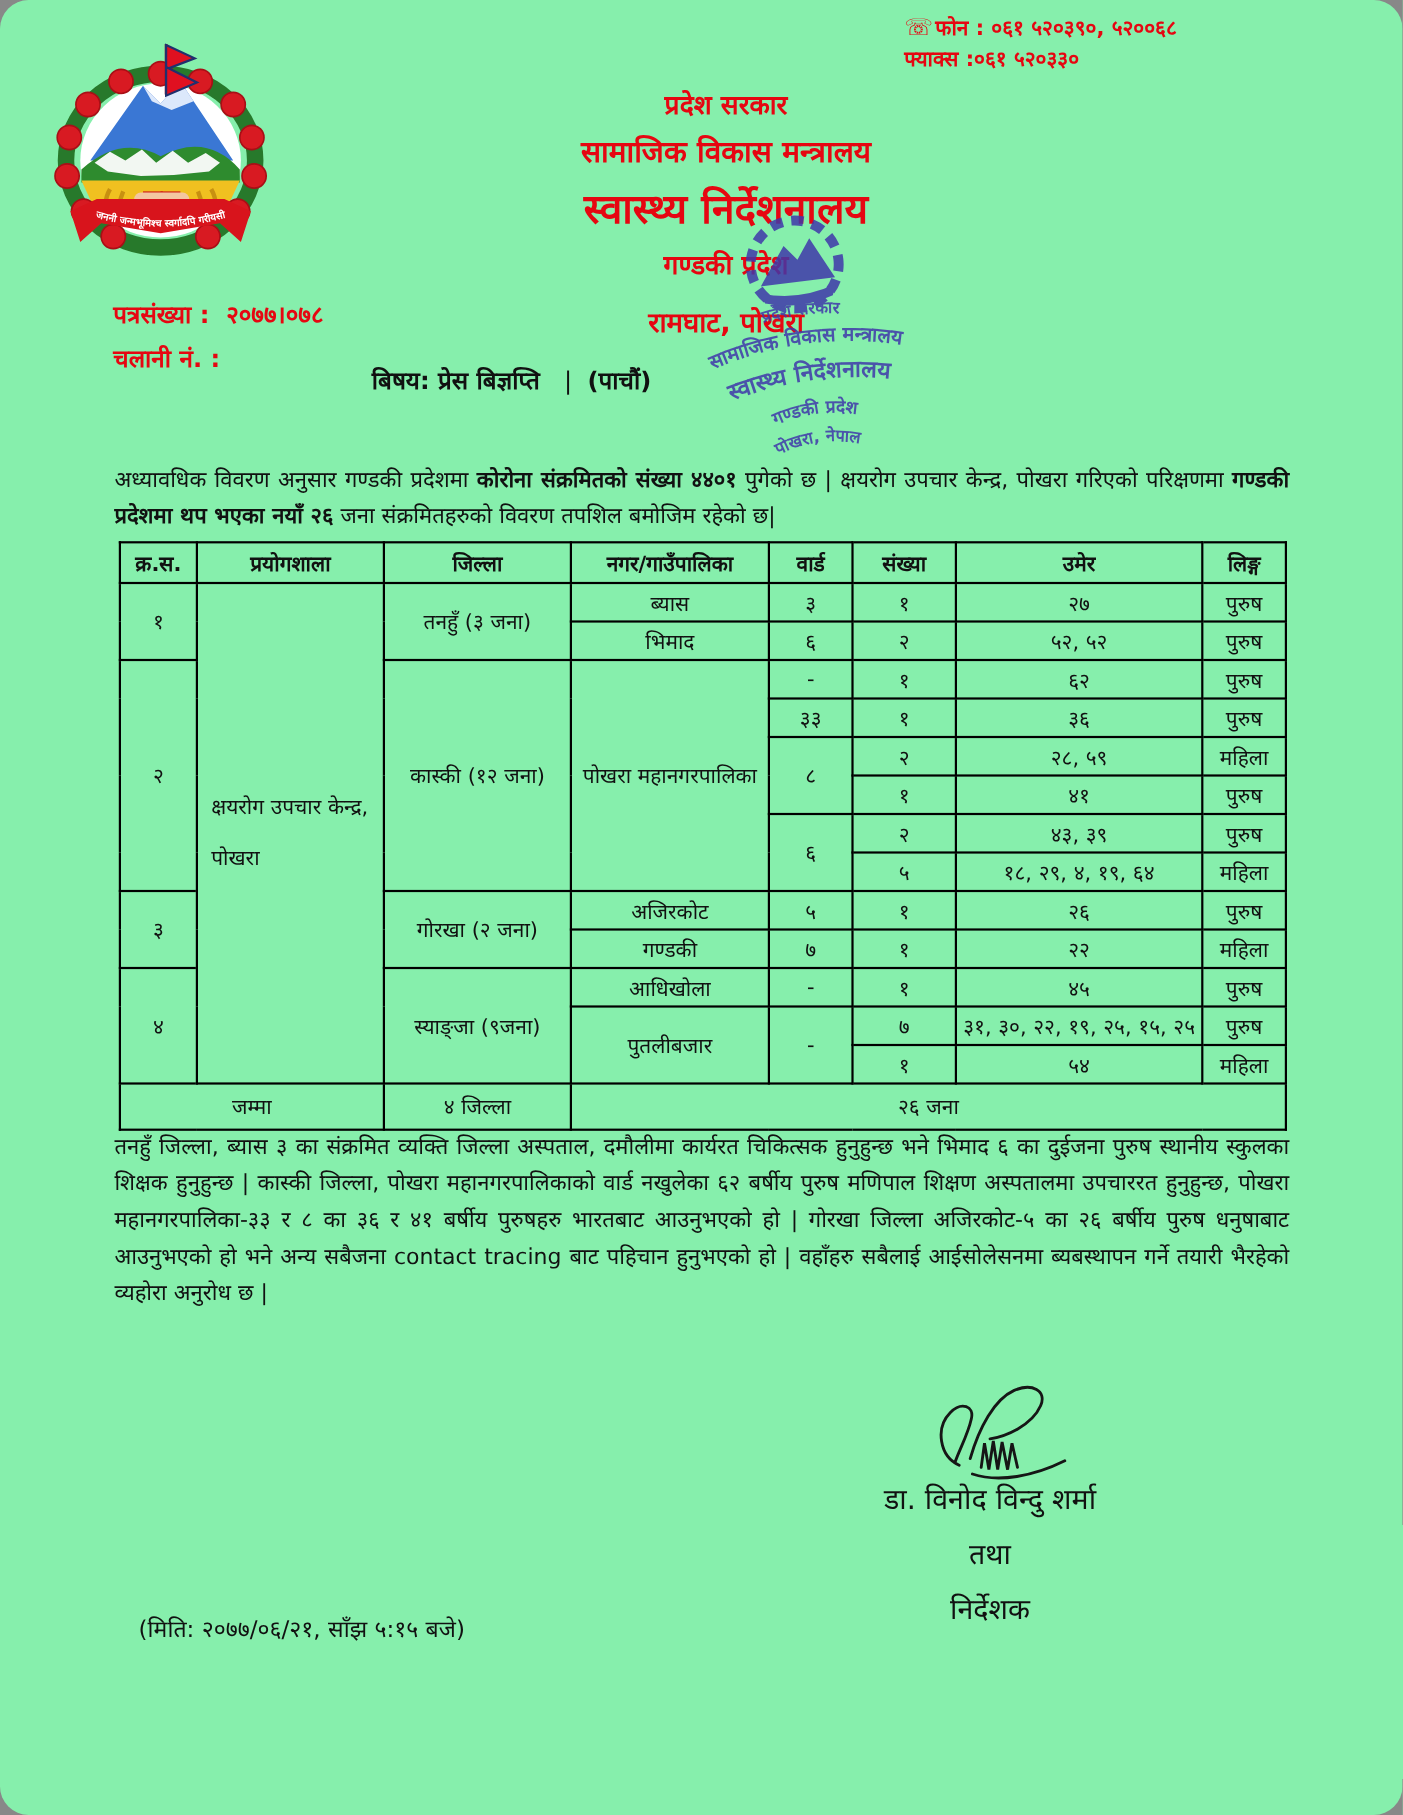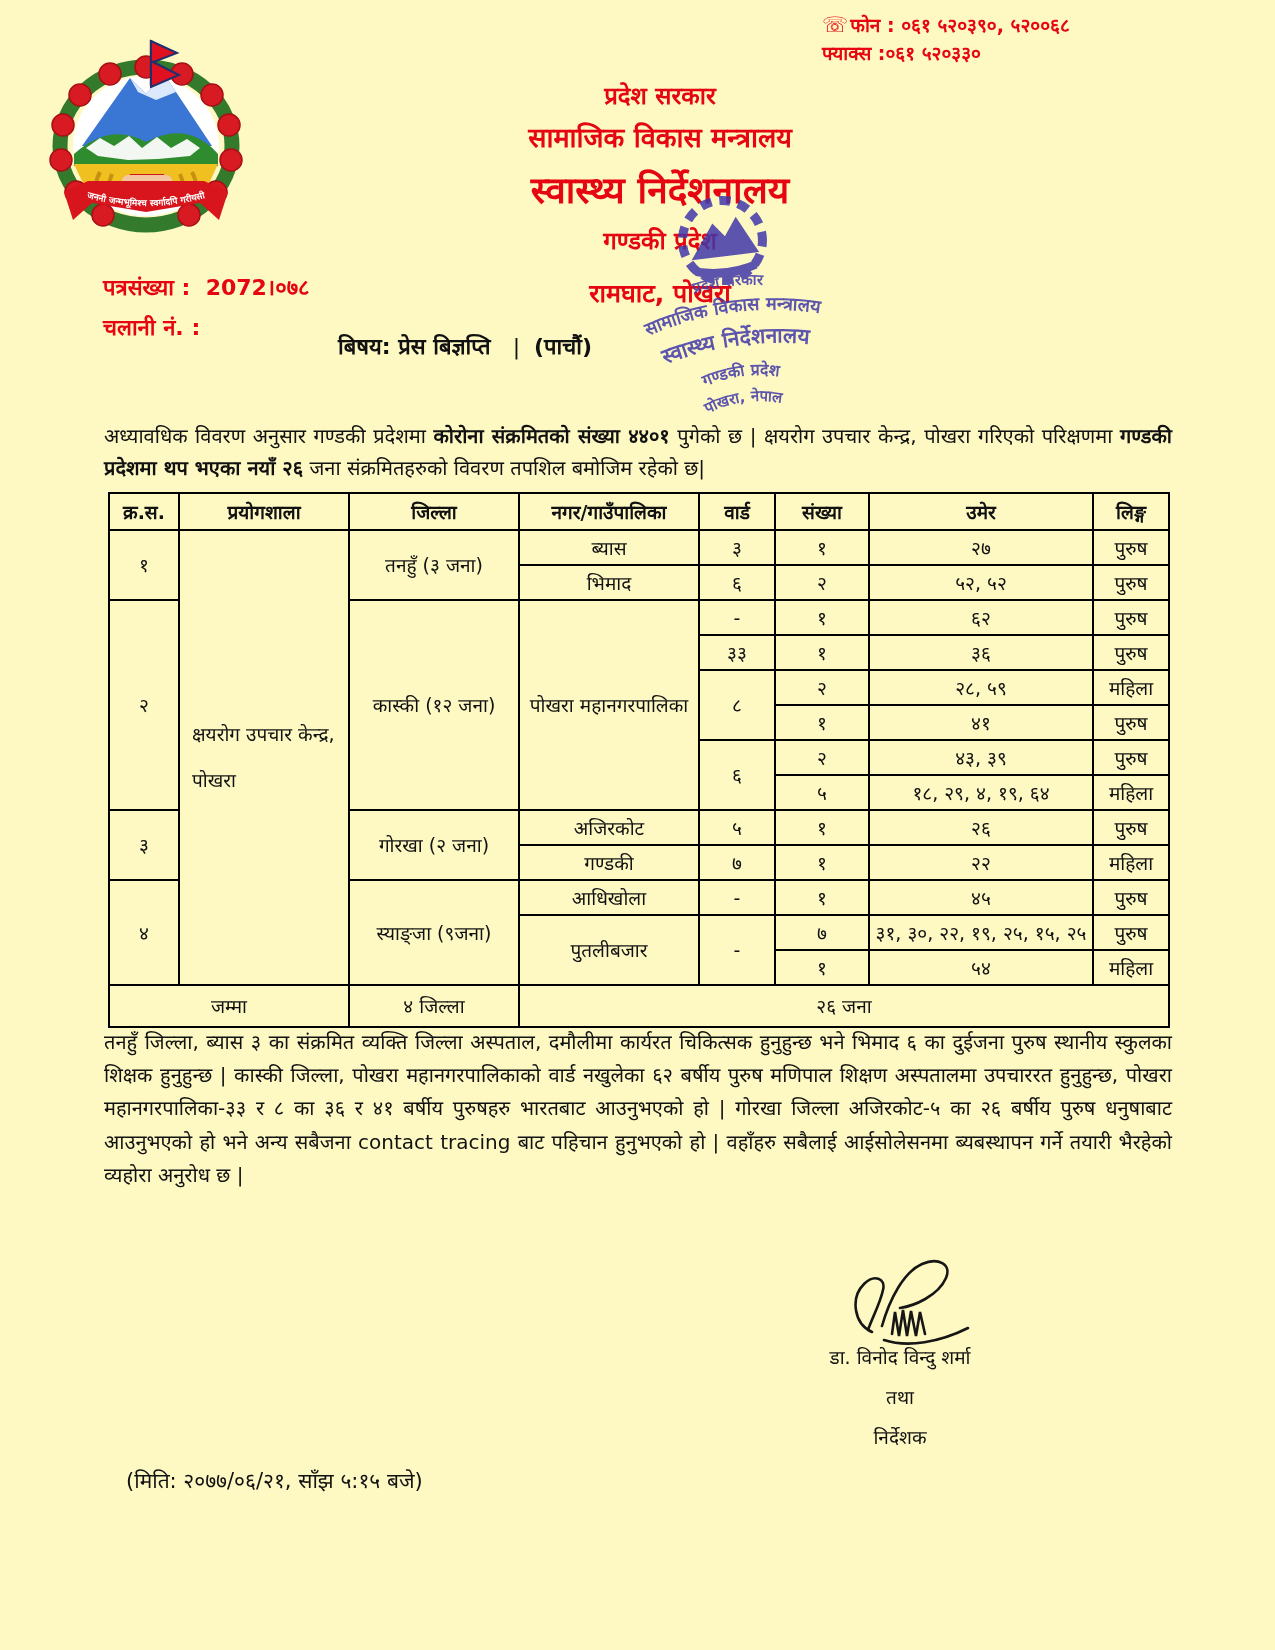--- a/index.html
+++ b/index.html
@@ -1,18 +1,18 @@
 <!DOCTYPE html>
 <html><head>
 <meta charset="utf-8">
 <style>
   html,body{margin:0;padding:0;background:#888;}
   .page{
-    position:relative;width:1275px;height:1650px;background:#fef9c3;
-    font-family:"DejaVu Sans",sans-serif;color:#111;overflow:hidden;margin:0 auto;
+    position:relative;width:1275px;height:1650px;background:#86efac;
+    font-family:"DejaVu Sans",sans-serif;color:#111;overflow:hidden;margin:0 auto;border-radius:26px;
   }
   
   .contact{position:absolute;left:822px;top:10px;color:#e60611;font-weight:bold;
     font-size:19px;line-height:1.45;}
   .contact .ph-icon{font-size:21px;margin-right:2px;}
   
   .emblem{position:absolute;left:38px;top:34px;}
   
   .letterhead{position:absolute;left:100px;top:78px;width:1120px;text-align:center;
     color:#e60611;font-weight:bold;}
@@ -40,21 +40,21 @@
     padding:1px 3px;height:31px;overflow:hidden;}
   .tbl th{height:33px;font-weight:bold;}
   .tbl td.lab{text-align:left;padding-left:12px;line-height:2.4;}
   .tbl td.total{height:38px;text-align:center;}
   
   .details{position:absolute;left:104px;top:1026px;width:1068px;font-size:20px;
     line-height:1.66;text-align:justify;color:#111;}
   
   .sig-svg{position:absolute;left:842px;top:1258px;}
   .sig-block{position:absolute;left:620px;top:1344px;width:560px;text-align:center;
-    font-size:19px;color:#111;}
+    font-size:26px;color:#111;}
   .sig-block div{margin-bottom:14px;}
   
   .dateline{position:absolute;left:126px;top:1466px;font-size:21px;color:#111;}
 </style>
 </head>
 <body>
 
 <div class="page">
 
   <div class="contact">
@@ -140,21 +140,21 @@
         <text font-size="15" font-weight="bold"><textPath href="#st1" startOffset="50%" text-anchor="middle">प्रदेश सरकार</textPath></text>
         <text font-size="18" font-weight="bold"><textPath href="#st2" startOffset="50%" text-anchor="middle">सामाजिक विकास मन्त्रालय</textPath></text>
         <text font-size="21" font-weight="bold"><textPath href="#st3" startOffset="50%" text-anchor="middle">स्वास्थ्य निर्देशनालय</textPath></text>
         <text font-size="16" font-weight="bold"><textPath href="#st4" startOffset="50%" text-anchor="middle">गण्डकी प्रदेश</textPath></text>
         <text font-size="15" font-weight="bold"><textPath href="#st5" startOffset="50%" text-anchor="middle">पोखरा, नेपाल</textPath></text>
       </g>
     </svg>
   </div>
 
   <div class="refs">
-    <div><span>पत्रसंख्या  :</span>&nbsp;&nbsp;<span>2072।०७८</span></div>
+    <div><span>पत्रसंख्या  :</span>&nbsp;&nbsp;<span>२०७७।०७८</span></div>
     <div><span>चलानी नं. :</span></div>
   </div>
 
   <div class="subject">
     <span>बिषय: प्रेस बिज्ञप्ति</span><span class="sep">|</span><span>(पाचौं)</span>
   </div>
 
   <div class="intro">
     <span>अध्यावधिक विवरण अनुसार गण्डकी प्रदेशमा </span><b>कोरोना संक्रमितको संख्या ४४०१</b><span> पुगेको छ | क्षयरोग उपचार केन्द्र, पोखरा गरिएको परिक्षणमा </span><b>गण्डकी  प्रदेशमा थप भएका नयाँ २६</b><span> जना संक्रमितहरुको विवरण तपशिल बमोजिम रहेको छ|</span>
   </div>

